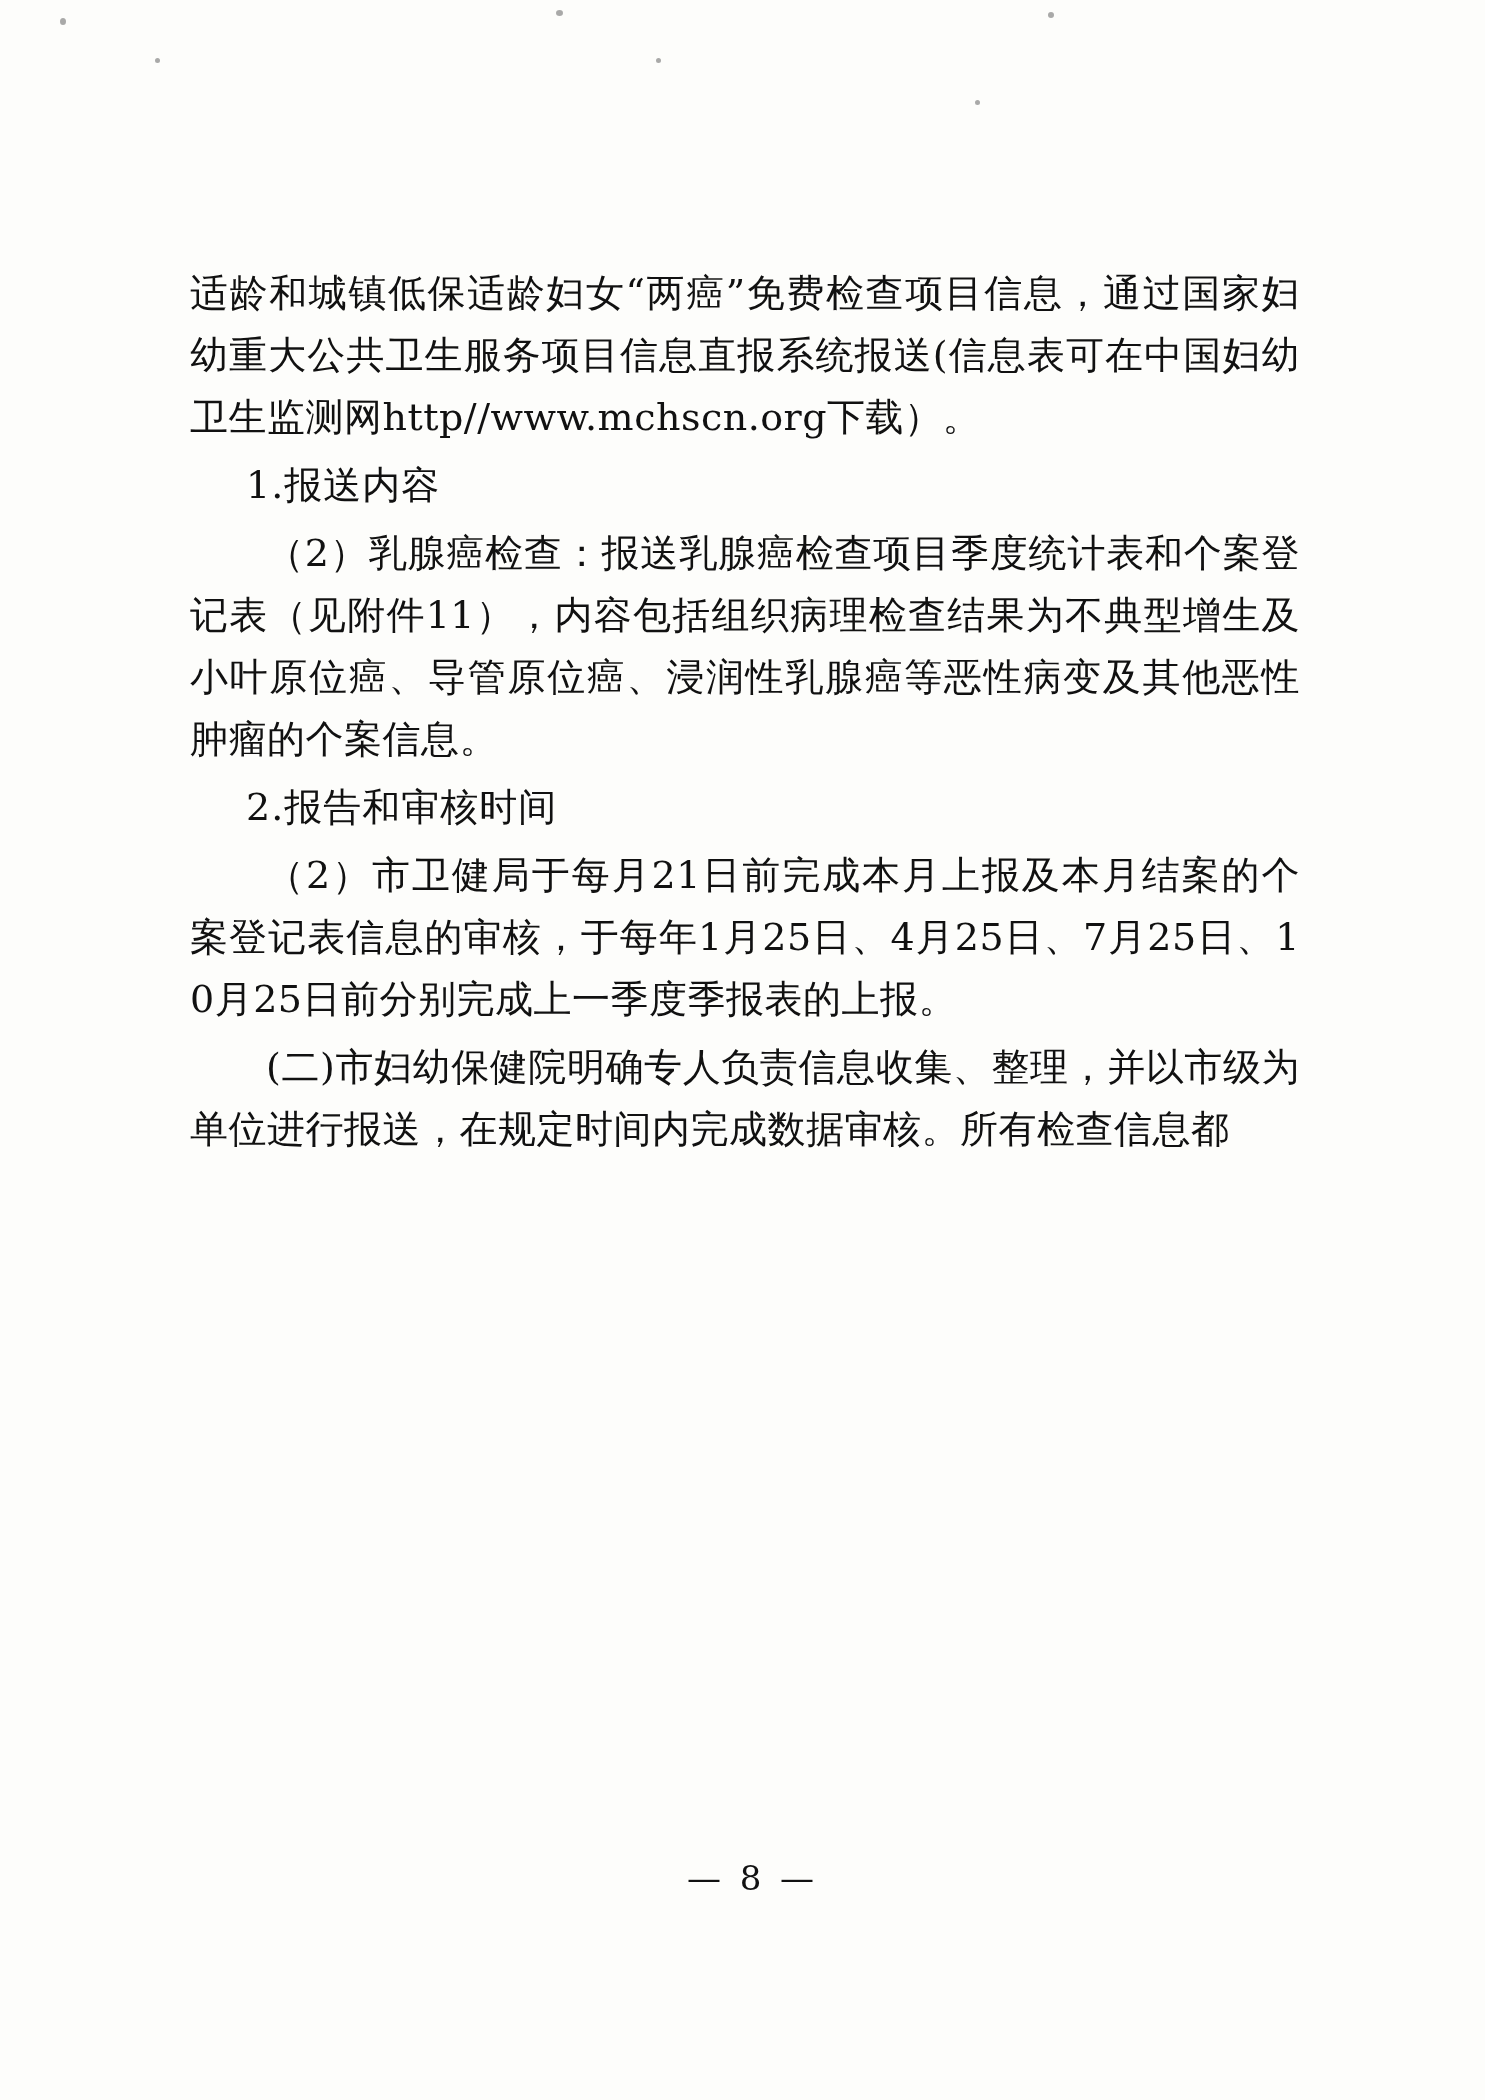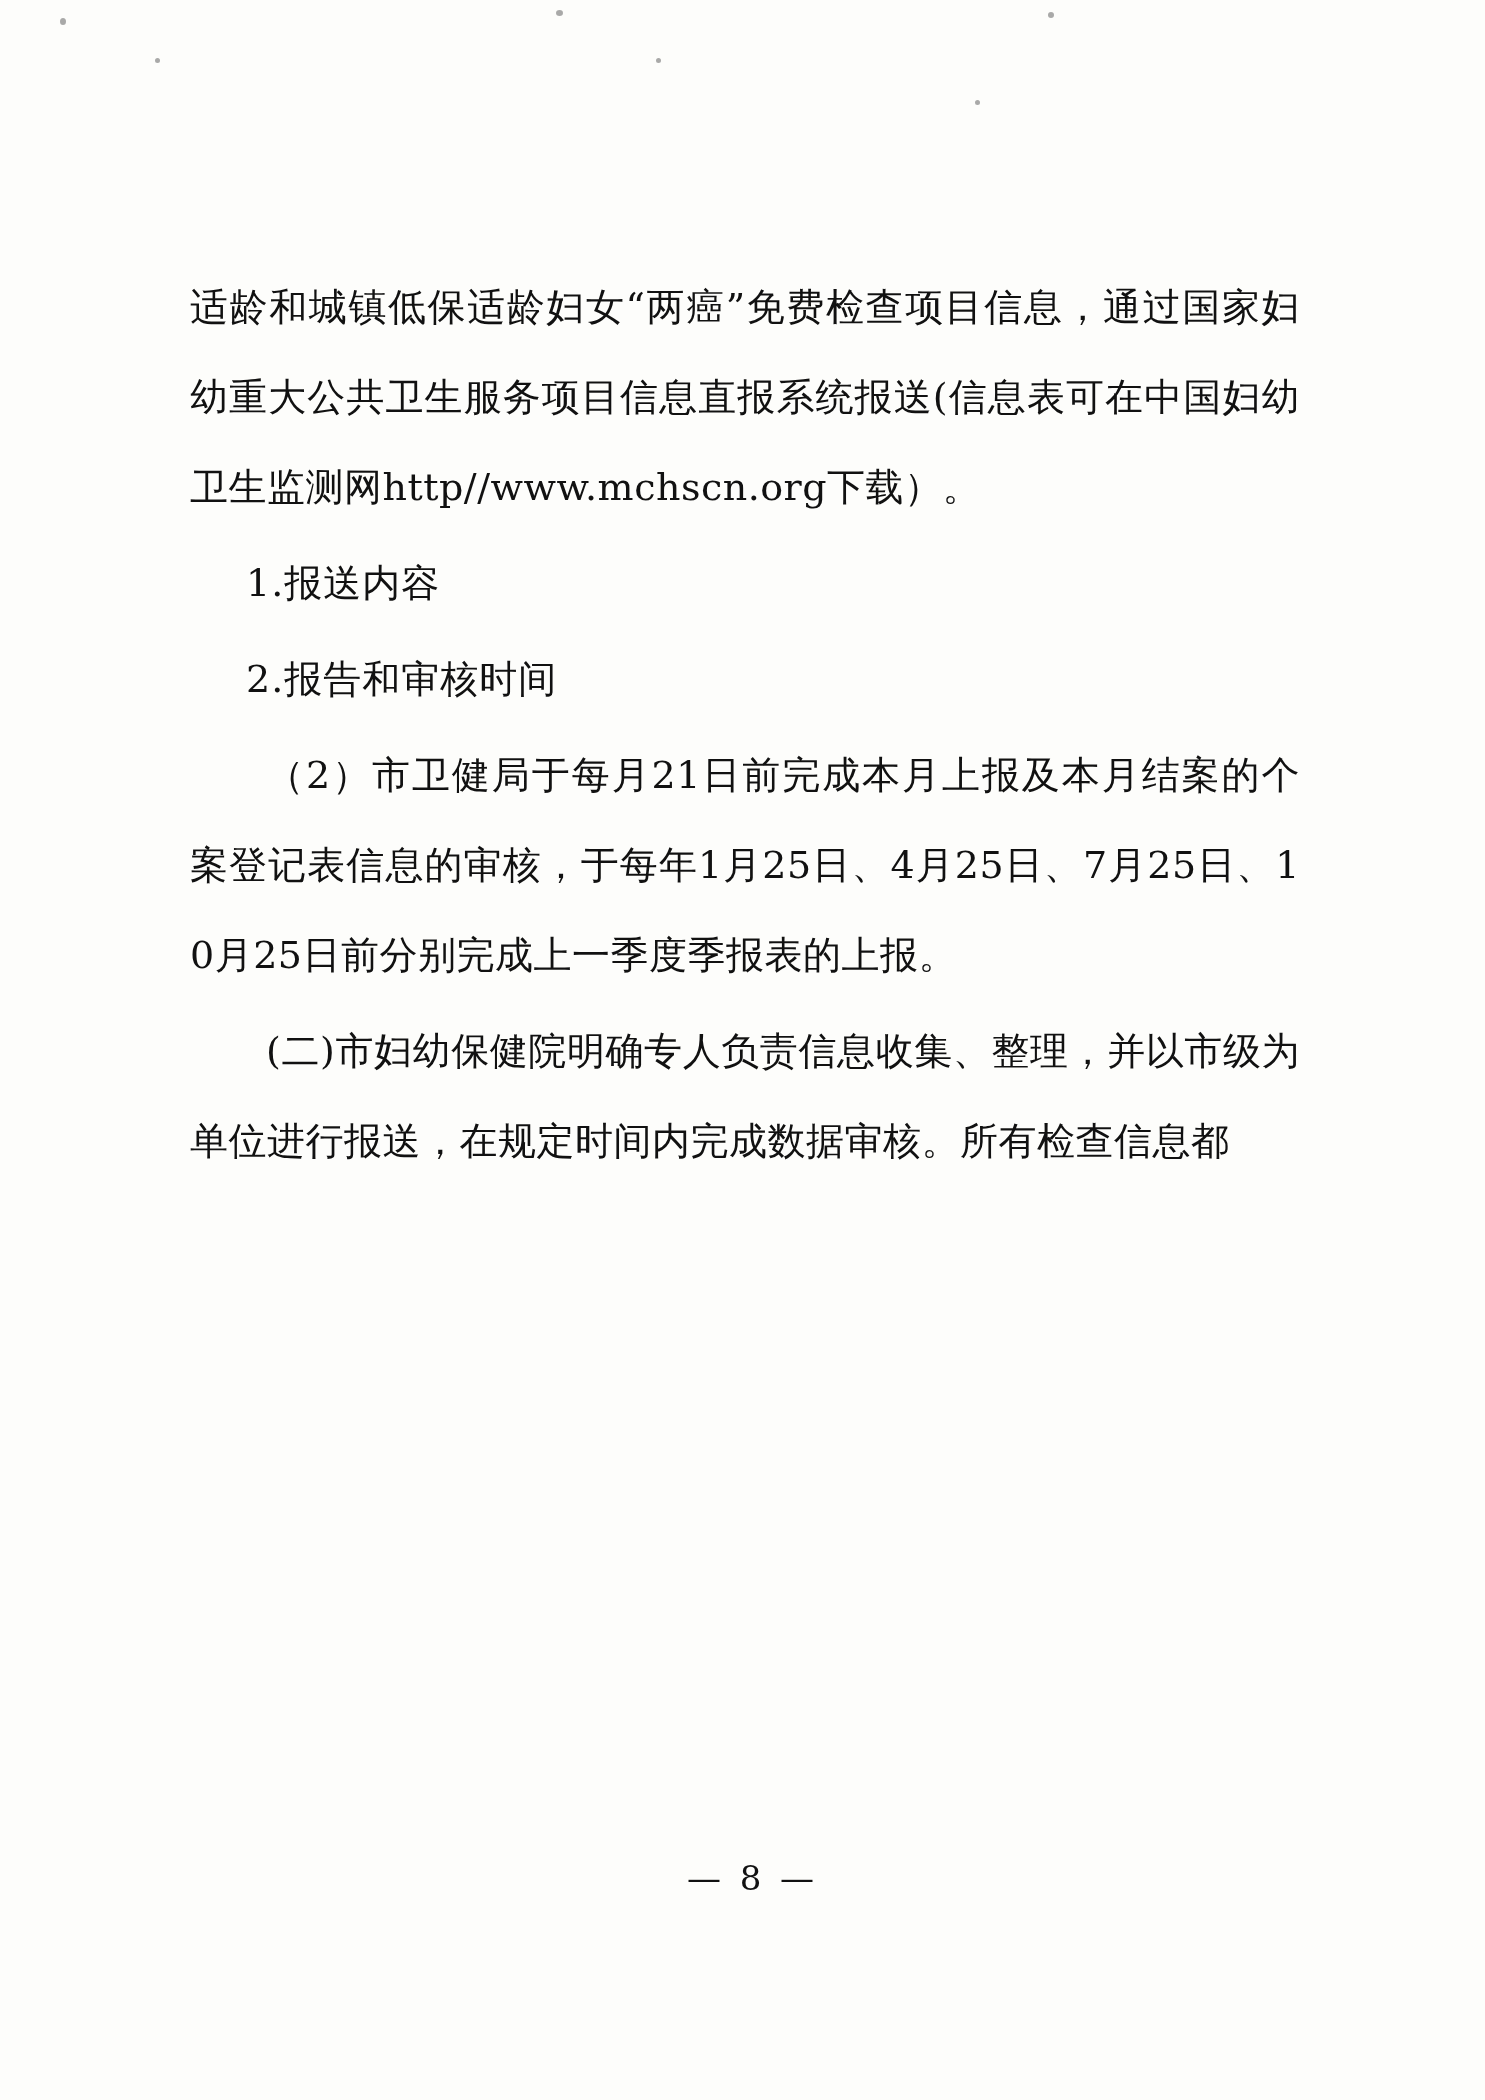--- a/index.html
+++ b/index.html
@@ -31,21 +31,21 @@
 
   .content {
     position: absolute;
     left: 190px;
     top: 262px;
     width: 1110px;
   }
   p {
     margin: 0 0 6px 0;
     font-size: 38px;
-    line-height: 90px;
+    line-height: 62px;
     color: #111111;
     letter-spacing: .5px;
     text-align: justify;
     text-justify: inter-ideograph;
     word-break: break-all;
   }
   p.indent {
     text-indent: 76px;
   }
   p.heading {
@@ -75,20 +75,21 @@
   <span class="speck s1"></span>
   <span class="speck s2"></span>
   <span class="speck s3"></span>
   <span class="speck s4"></span>
   <span class="speck s5"></span>
   <span class="speck s6"></span>
 
   <div class="content">
     <p class="body">适龄和城镇低保适龄妇女“两癌”免费检查项目信息，通过国家妇幼重大公共卫生服务项目信息直报系统报送(信息表可在中国妇幼卫生监测网http//www.mchscn.org下载）。</p>
     <p class="heading">1.报送内容</p>
+    <p class="indent">（2）乳腺癌检查：报送乳腺癌检查项目季度统计表和个案登记表（见附件11），内容包括组织病理检查结果为不典型增生及小叶原位癌、导管原位癌、浸润性乳腺癌等恶性病变及其他恶性肿瘤的个案信息。</p>
     <p class="heading">2.报告和审核时间</p>
     <p class="indent">（2）市卫健局于每月21日前完成本月上报及本月结案的个案登记表信息的审核，于每年1月25日、4月25日、7月25日、10月25日前分别完成上一季度季报表的上报。</p>
     <p class="indent">(二)市妇幼保健院明确专人负责信息收集、整理，并以市级为单位进行报送，在规定时间内完成数据审核。所有检查信息都</p>
   </div>
 
   <div class="pagenum">— 8 —</div>
 
 </div>
 
 </body></html>

